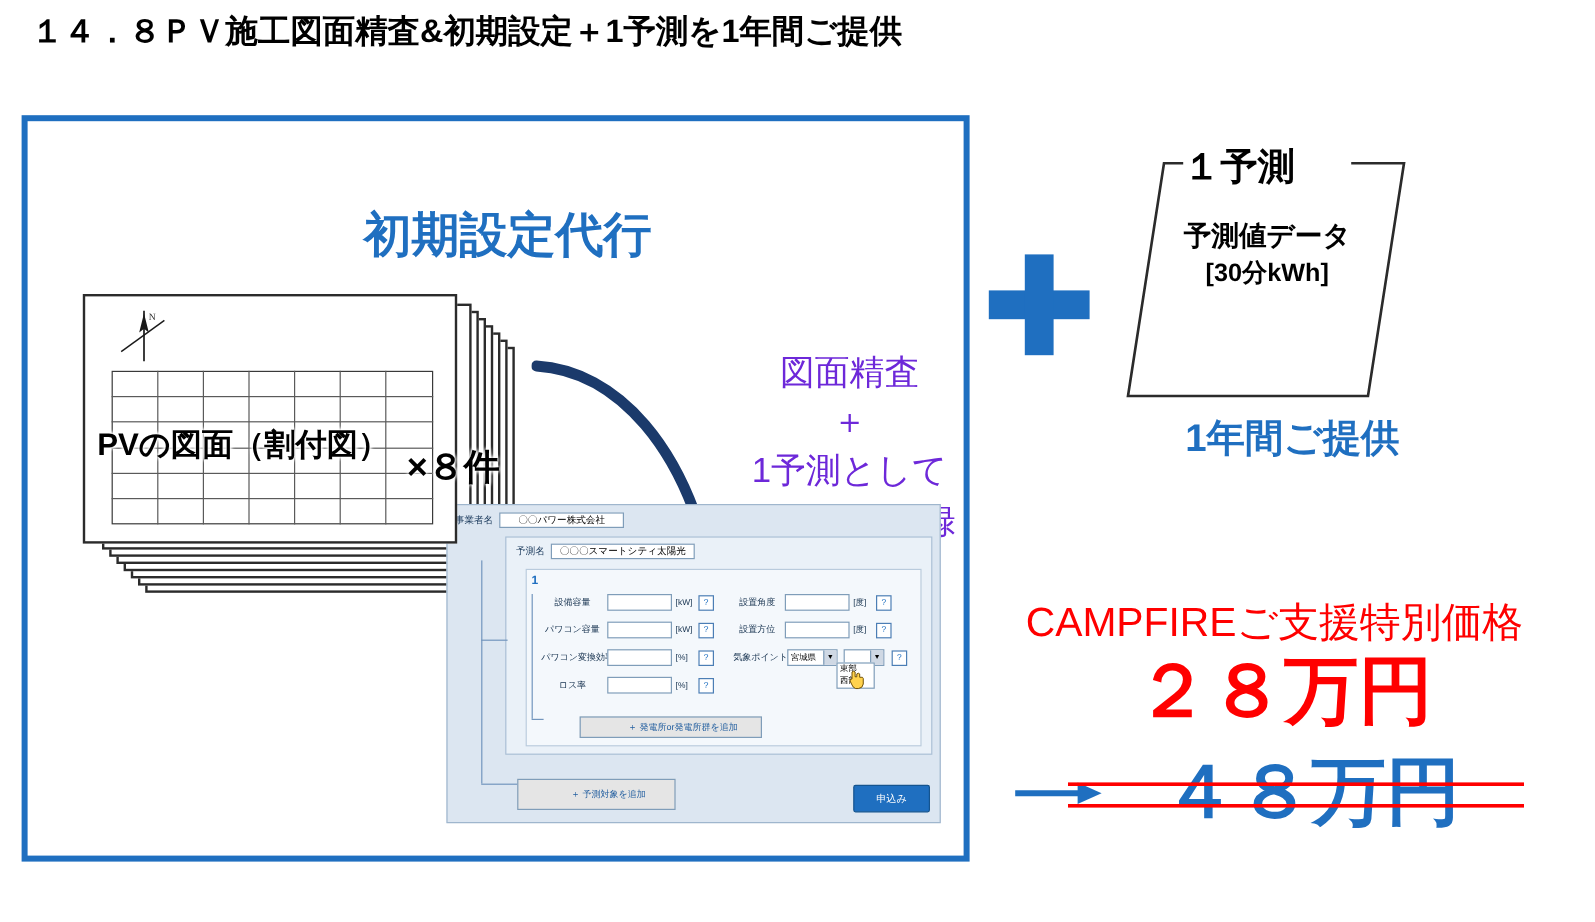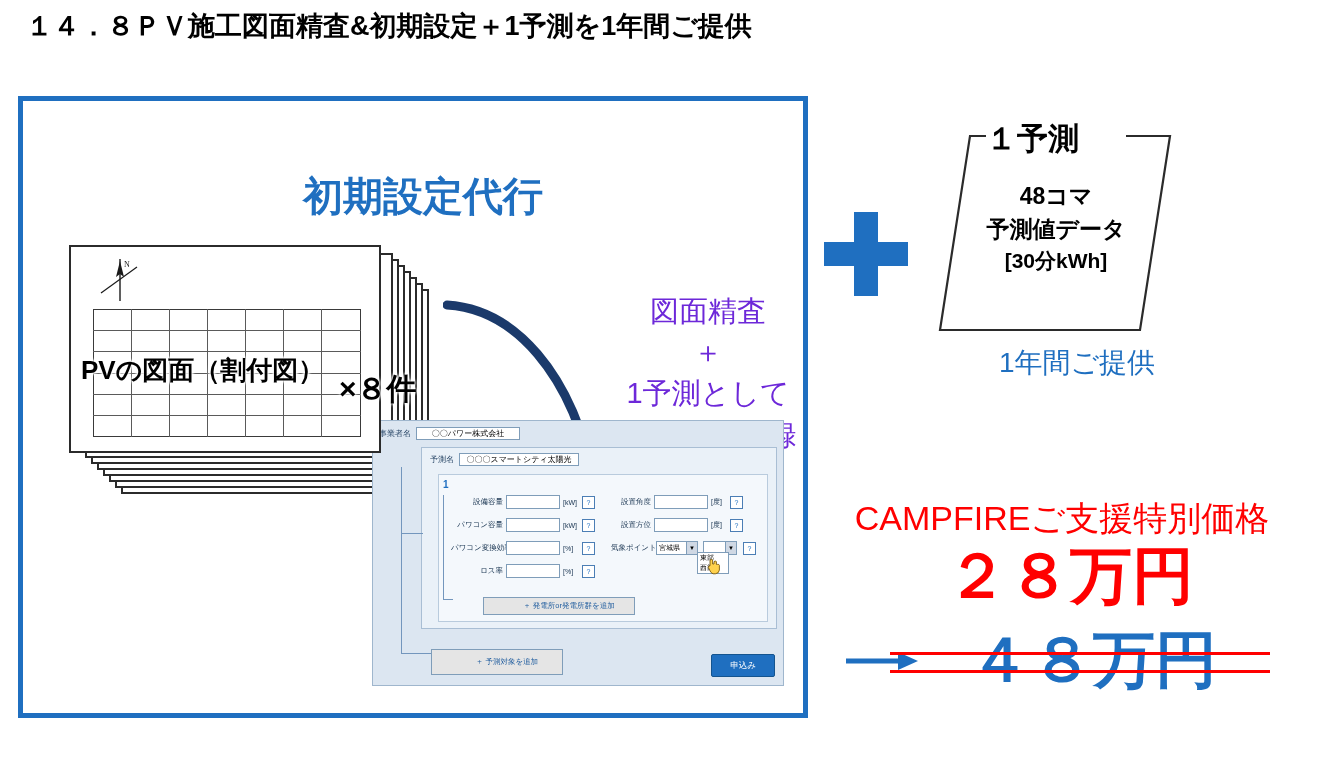--- a/index.html
+++ b/index.html
@@ -210,21 +210,21 @@
   .form-line {
     display: flex;
     align-items: center;
     margin-bottom: 9px;
     gap: 3px;
   }
   .form-line .lb {
     font-size: 7.5px;
     color: #16324f;
     width: 52px;
-    text-align: right;
+    text-align: center;
     white-space: nowrap;
   }
   .form-line .inp {
     width: 52px; height: 12px;
     background: #fff;
     border: 1px solid #7f9db9;
   }
   .form-line .unit {
     font-size: 7px; color: #16324f; width: 16px;
   }
@@ -361,22 +361,22 @@
     line-height: 1.44;
     z-index: 3;
   }
   .para-text .small { font-size: 21px; font-weight: bold; }
   .one-year {
     position: absolute;
     left: 912px;
     top: 344px;
     width: 330px;
     text-align: center;
-    font-size: 28px;
-    font-weight: normal;
+    font-size: 32px;
+    font-weight: bold;
     color: #1f6fc0;
     white-space: nowrap;
   }
   
   .price-head {
     position: absolute;
     left: 812px;
     top: 496px;
     width: 500px;
     text-align: center;
@@ -589,21 +589,20 @@
   <div class="h"></div>
   <div class="v"></div>
 </div>
 
 <div class="para-wrap">
   <svg width="250" height="230" viewBox="0 0 250 230" style="position:absolute;left:0;top:0;">
     <polygon points="40,18 240,18 210,212 10,212" fill="#ffffff" stroke="#2b2b2b" stroke-width="2.2"></polygon>
   </svg>
   <div class="para-title">１予測</div>
   <div class="para-text">
-    <div>48コマ</div>
     <div>予測値データ</div>
     <div class="small">[30分kWh]</div>
   </div>
 </div>
 
 <div class="one-year">1年間ご提供</div>
 
 <div class="price-head">CAMPFIREご支援特別価格</div>
 <div class="price-main">２８万円</div>
 

